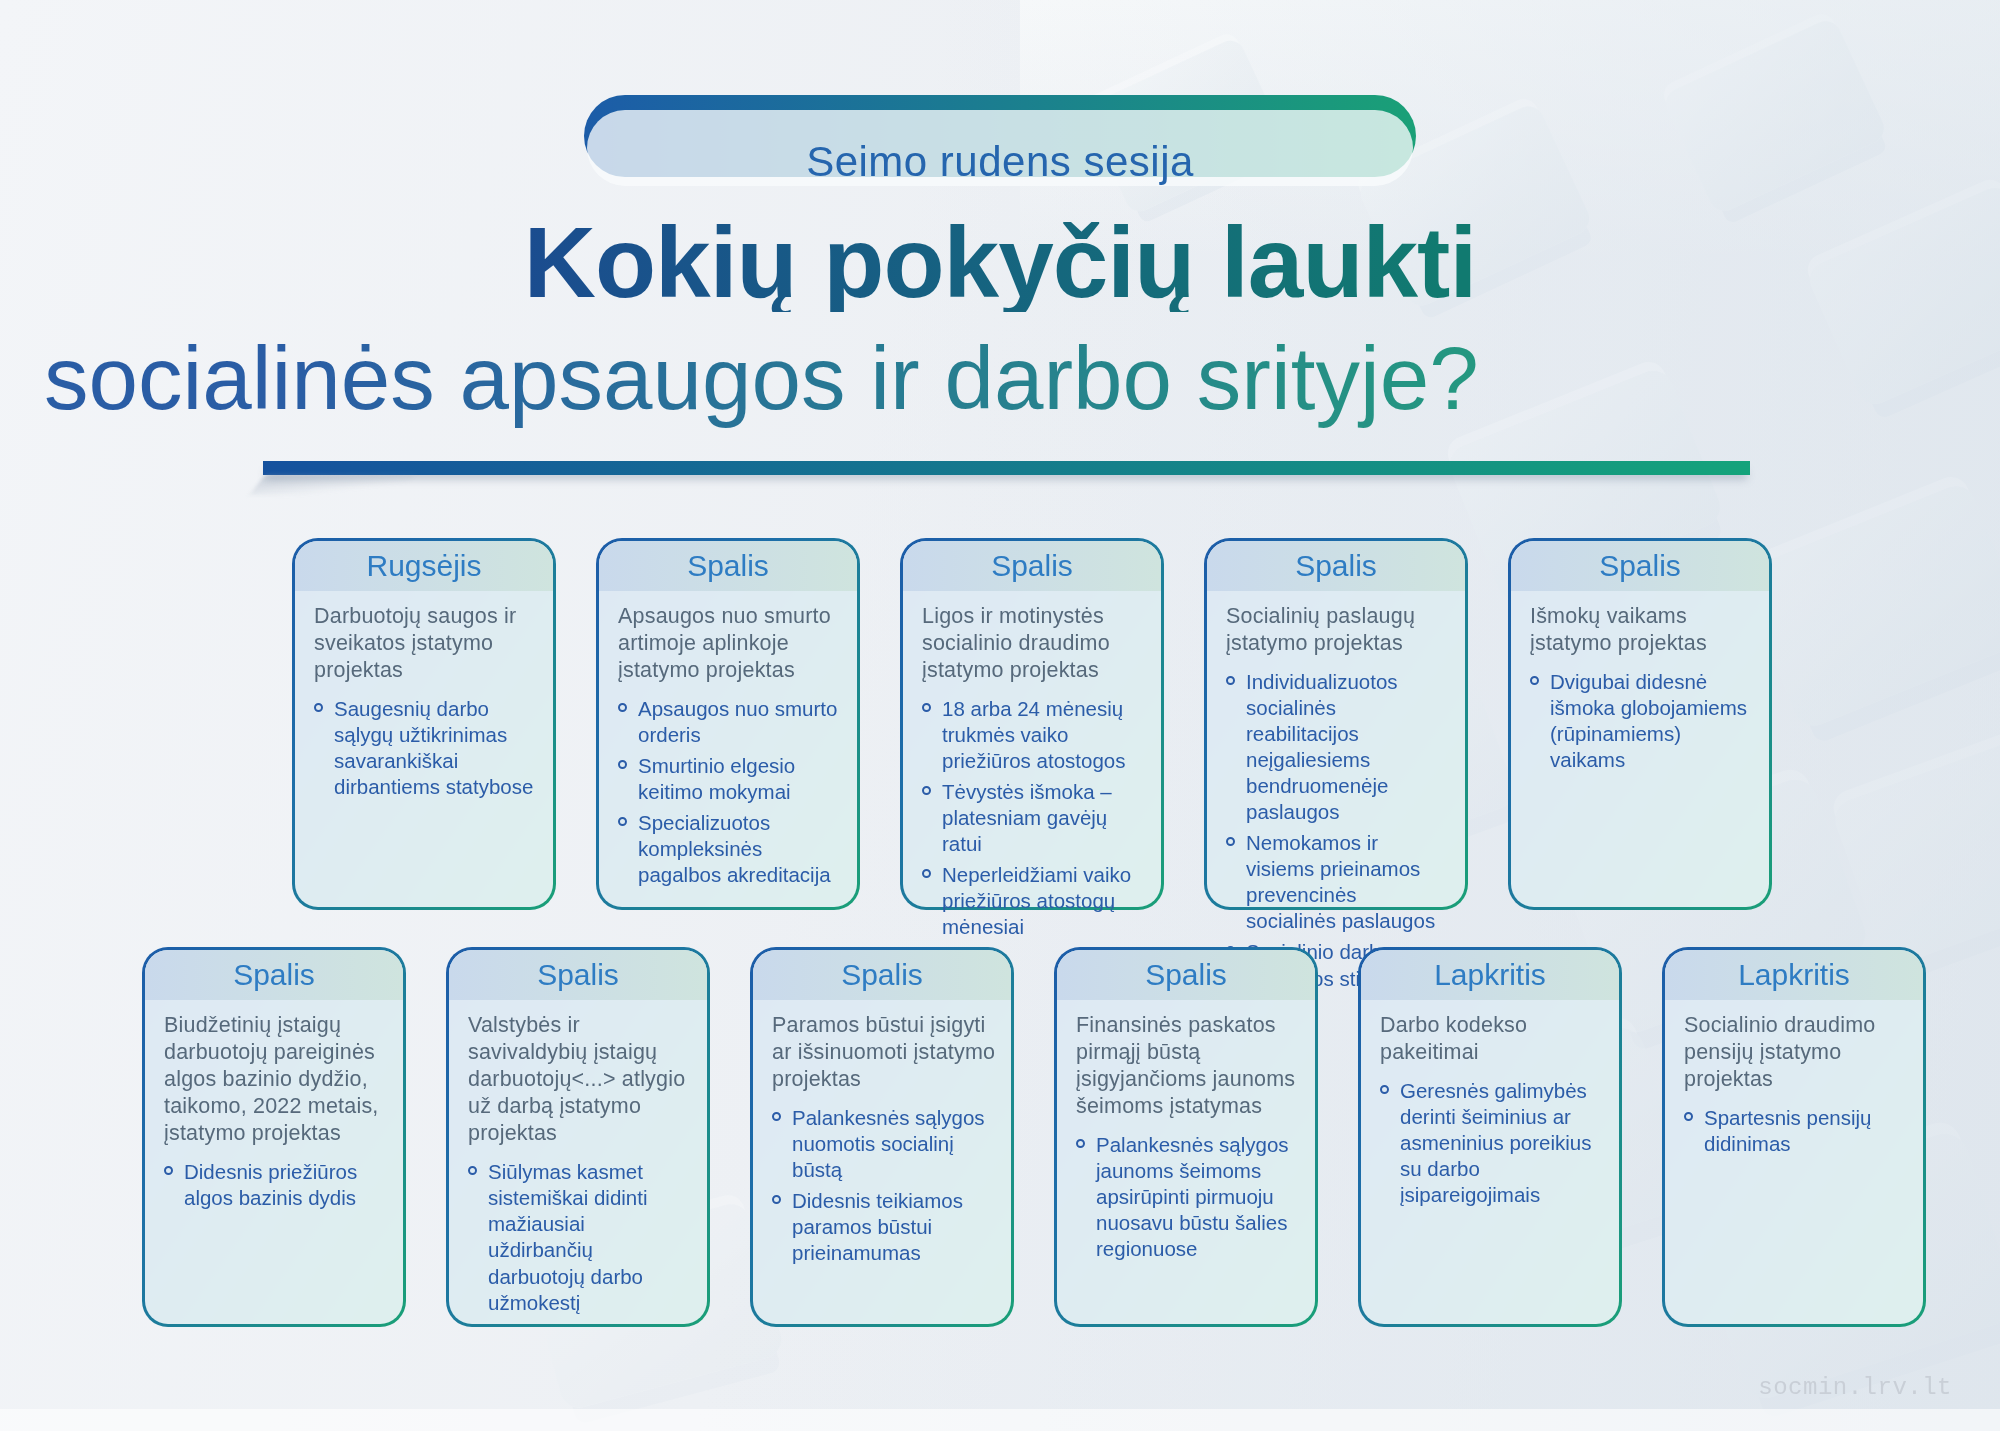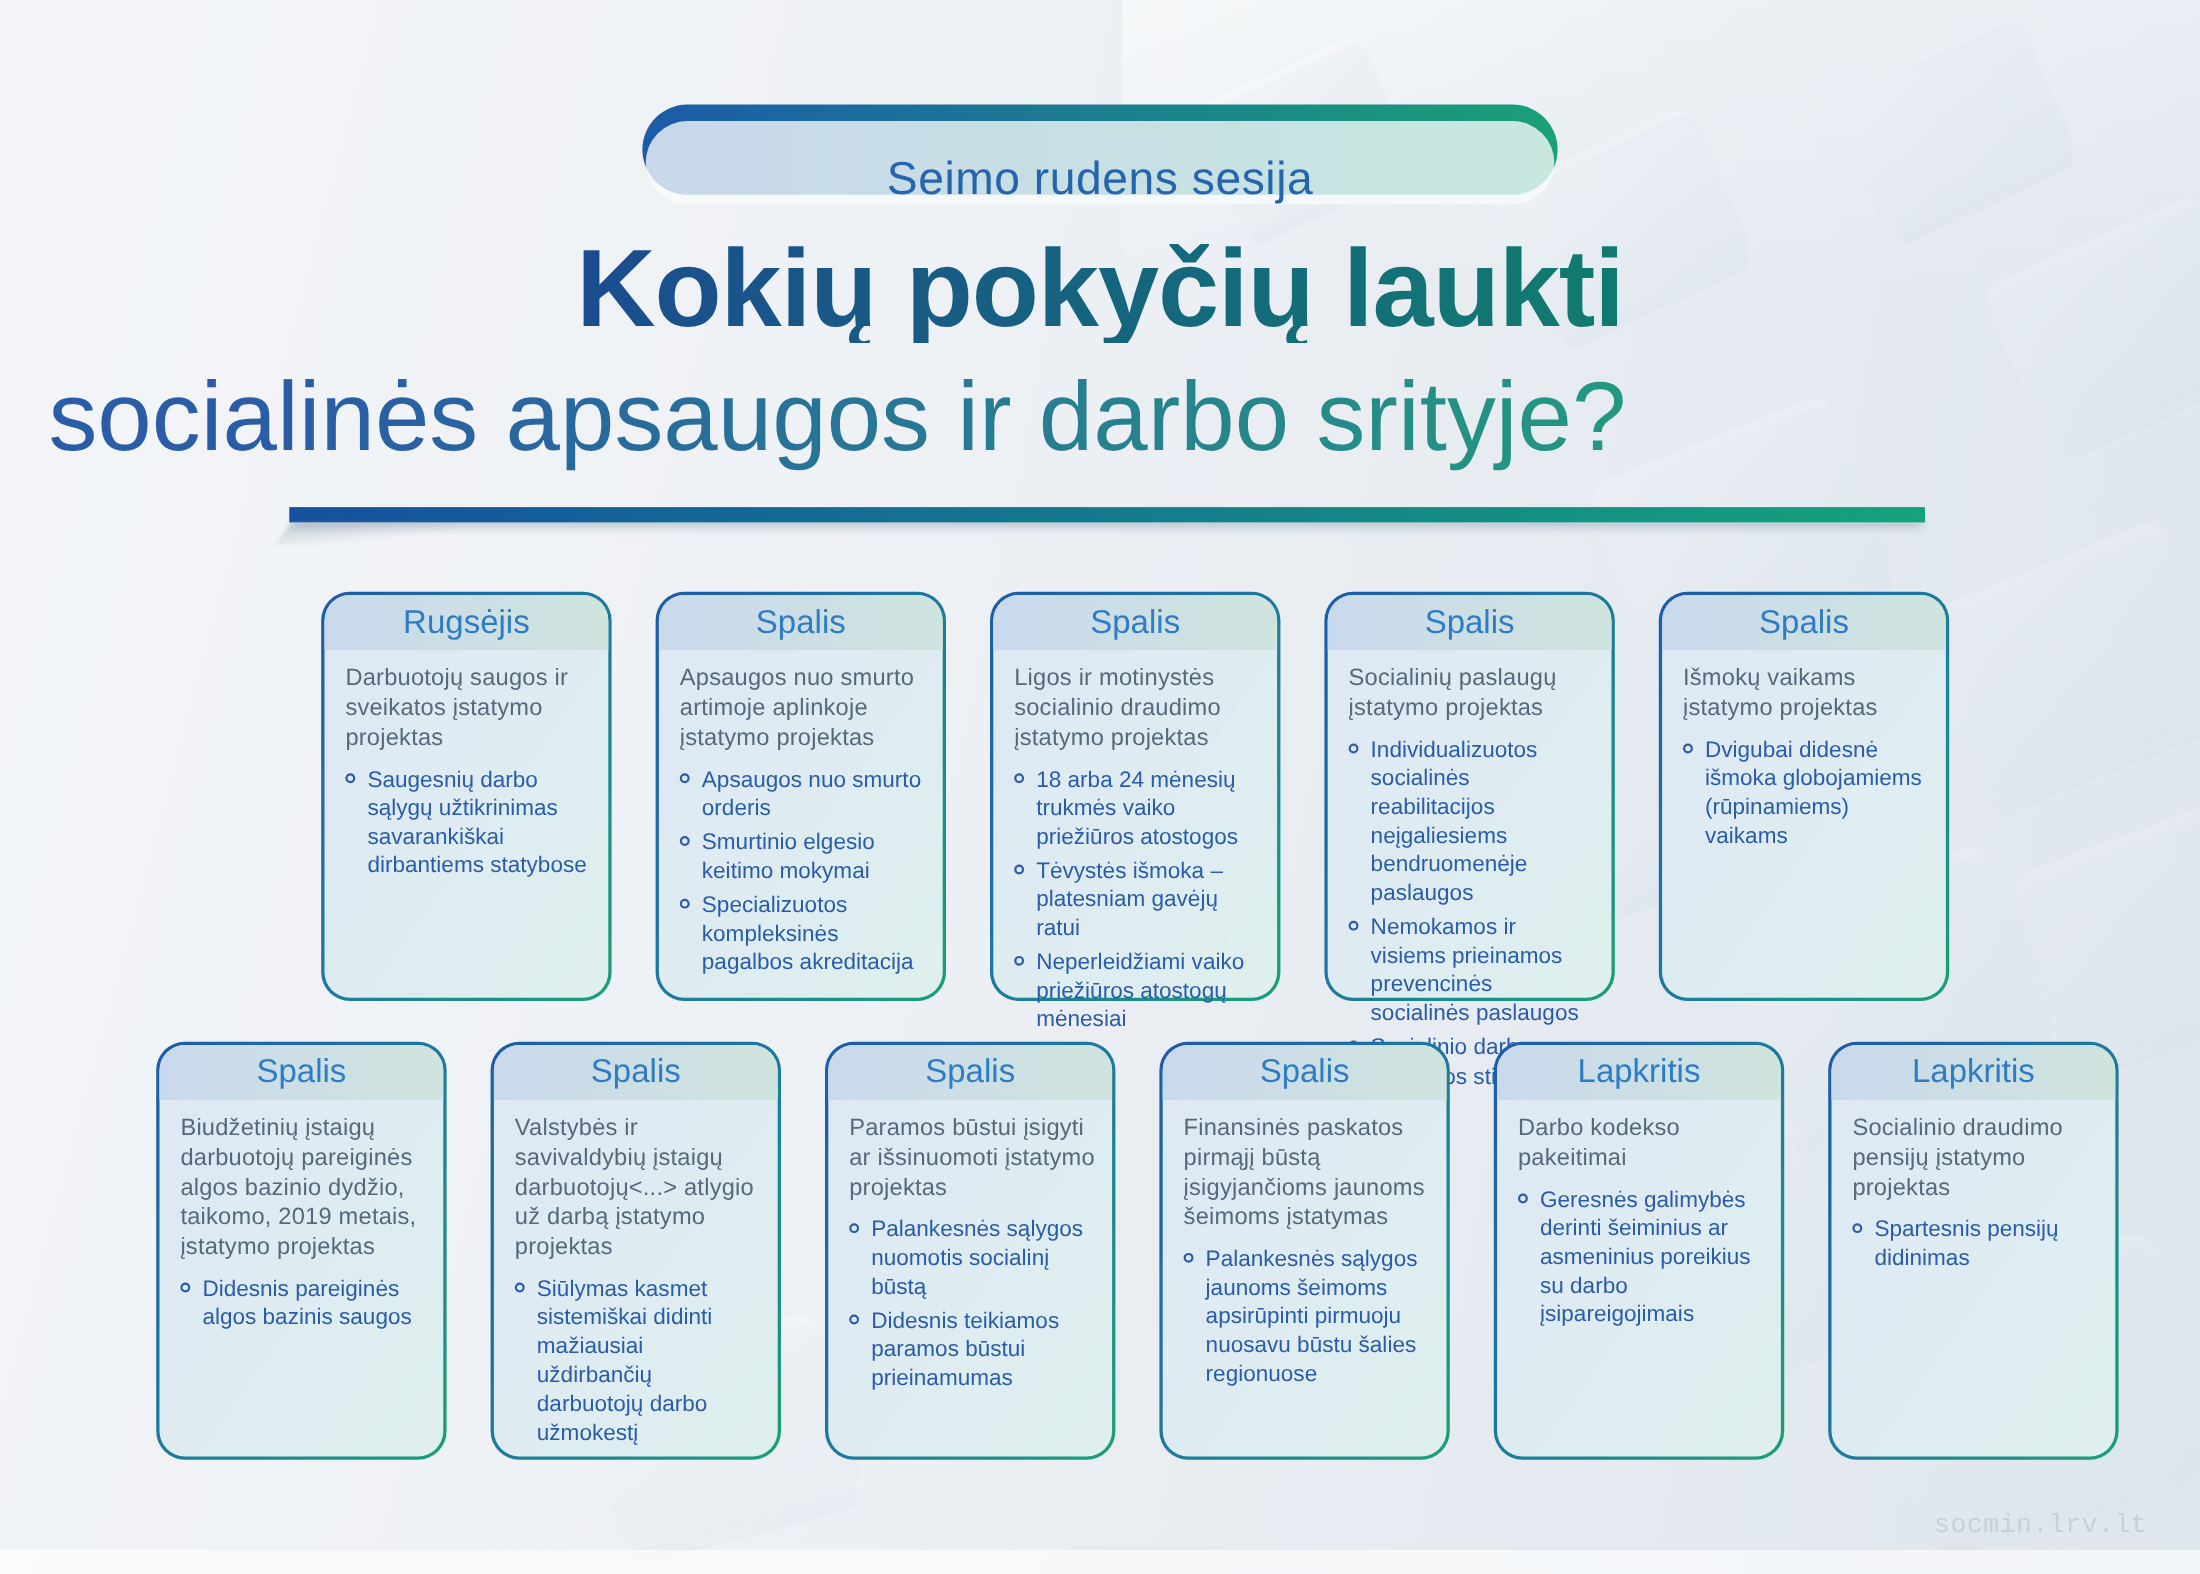--- a/index.html
+++ b/index.html
@@ -223,25 +223,25 @@
 </ul>
       </div>
     </div>
   </article>
 </div>
   <div class="cards-row row-2">
   <article class="card">
     <div class="card-inner">
       <header class="card-month">Spalis</header>
       <div class="card-body">
-        <p class="card-title">Biudžetinių įstaigų darbuotojų pareiginės algos bazinio dydžio, taikomo, 2019 metais, įstatymo projektas</p>
-        <ul class="card-bullets">
-  <li class="bullet">
-    <span class="bullet-marker"></span>
-    <span class="bullet-text">Didesnis pareiginės algos bazinis saugos</span>
+        <p class="card-title">Biudžetinių įstaigų darbuotojų pareiginės algos bazinio dydžio, taikomo, 2022 metais, įstatymo projektas</p>
+        <ul class="card-bullets">
+  <li class="bullet">
+    <span class="bullet-marker"></span>
+    <span class="bullet-text">Didesnis priežiūros algos bazinis dydis</span>
   </li>
 </ul>
       </div>
     </div>
   </article>
 
   <article class="card">
     <div class="card-inner">
       <header class="card-month">Spalis</header>
       <div class="card-body">

